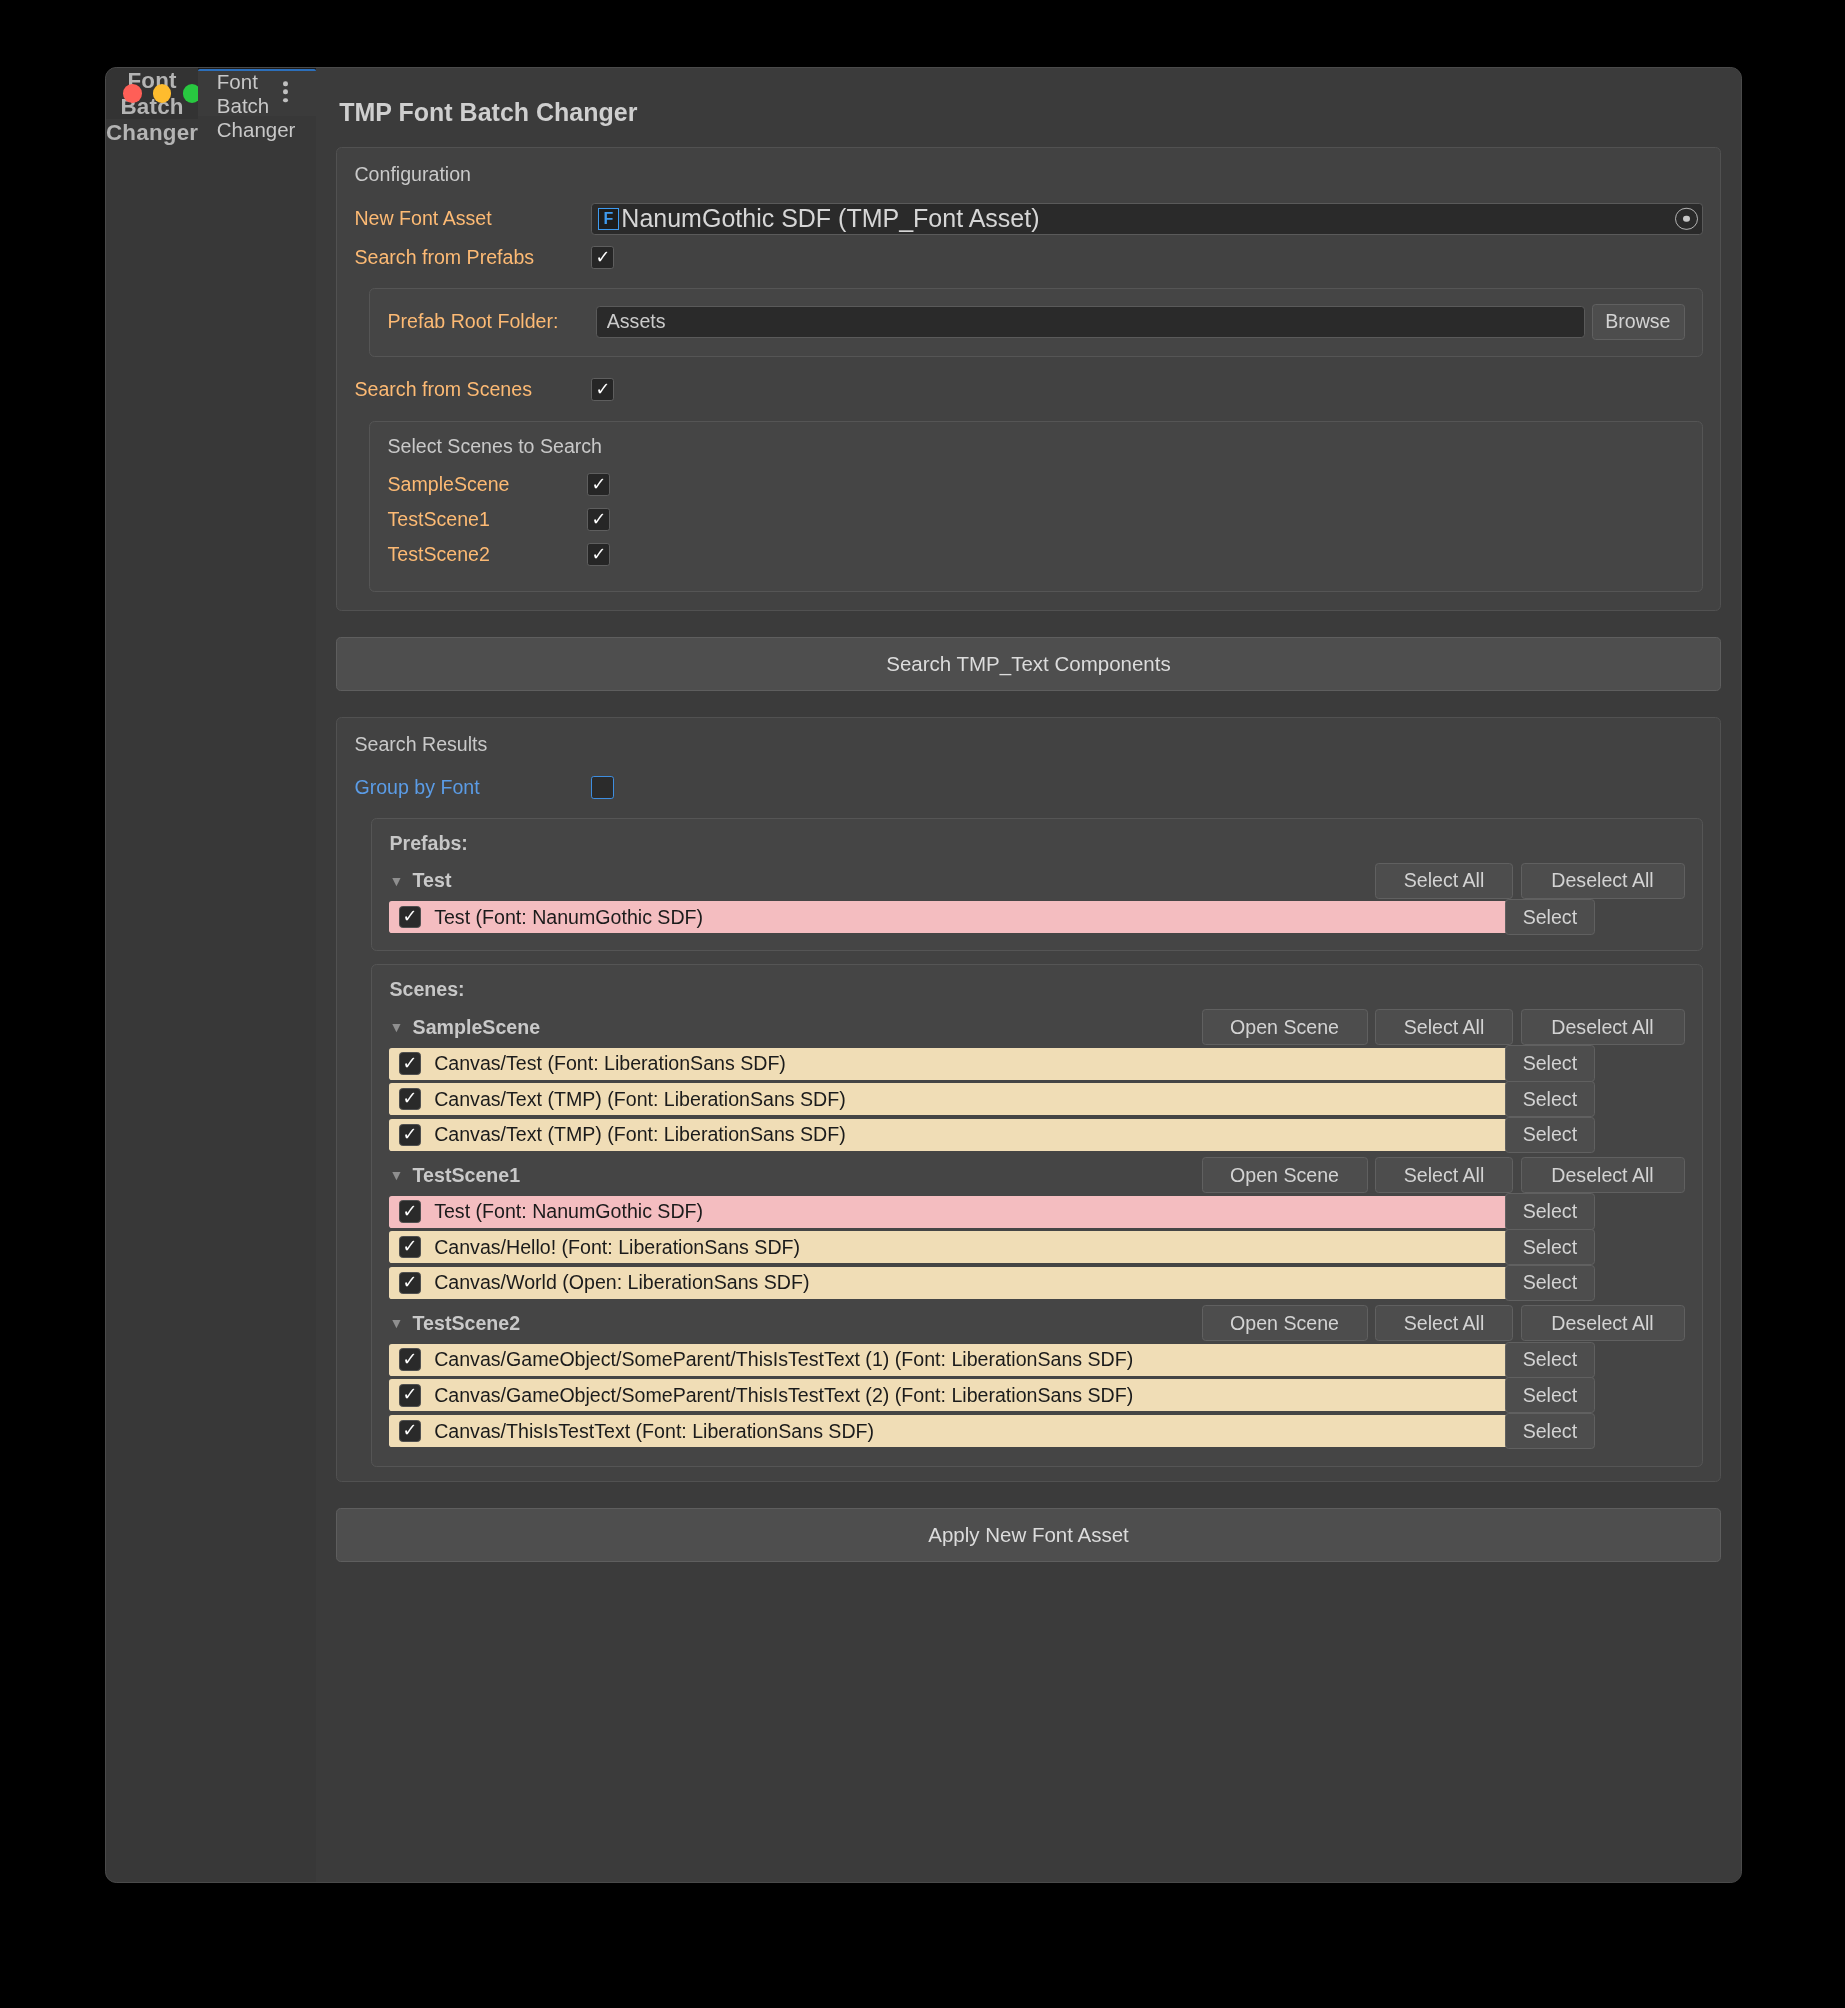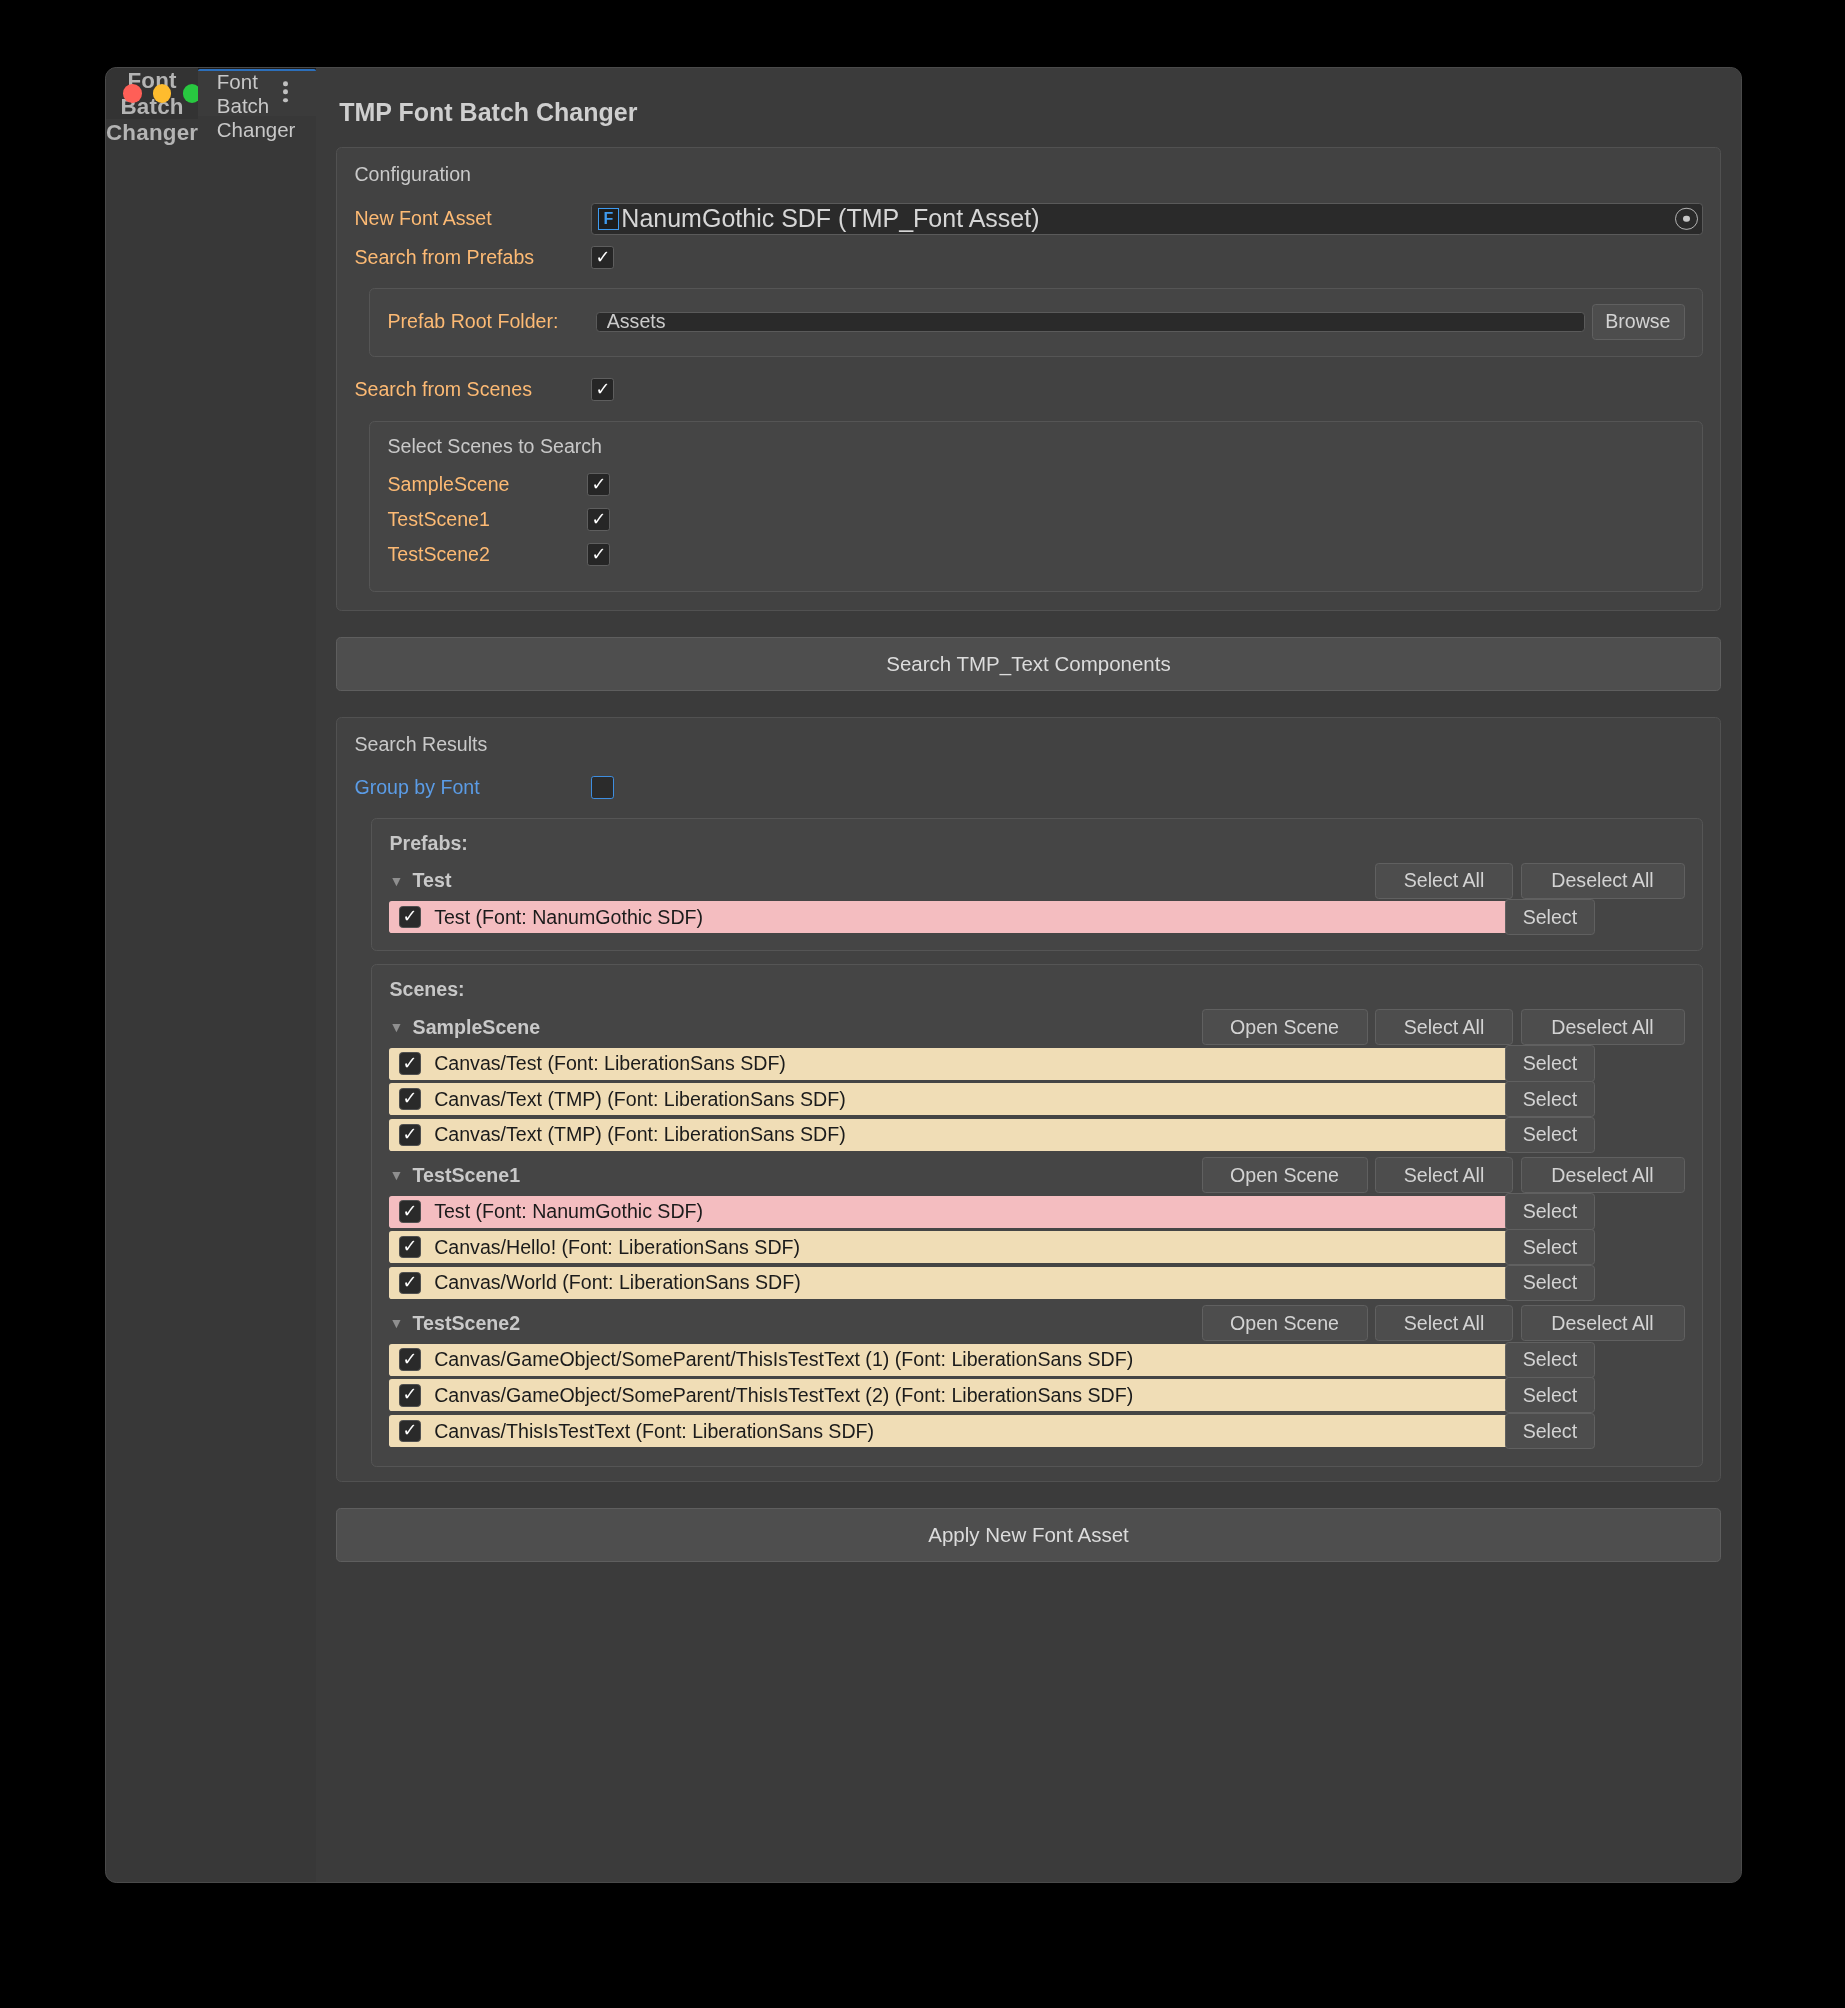--- a/index.html
+++ b/index.html
@@ -187,21 +187,21 @@
   .cbox.empty { color: transparent; }
   .cbox.small {
     width: 22.4px; height: 22.4px; flex: 0 0 22.4px;
     background: #2a2a2a; border: 0.9px solid #4f4f4f;
     border-radius: 3.7px;
   }
 
   
   .tinput {
     flex: 1 1 auto;
-    height: 20px;
+    height: 32px;
     background: #2a2a2a;
     border: 0.9px solid #5a5a5a;
     border-radius: 3.7px;
     color: #cbcbcb;
     font-size: 19.6px;
     font-family: "Liberation Sans", sans-serif;
     padding: 0 9.3px;
     outline: none;
   }
   .tinput::placeholder { color: #7b7b7b; }
@@ -450,21 +450,21 @@
             <span class="rtext">Test (Font: NanumGothic SDF)</span>
             <button class="selbtn">Select</button>
           </div>
           <div class="resrow cream">
             <span class="cbox small">✓</span>
             <span class="rtext">Canvas/Hello! (Font: LiberationSans SDF)</span>
             <button class="selbtn">Select</button>
           </div>
           <div class="resrow cream">
             <span class="cbox small">✓</span>
-            <span class="rtext">Canvas/World (Font: LiberationSans SDF)</span>
+            <span class="rtext">Canvas/World (Open: LiberationSans SDF)</span>
             <button class="selbtn">Select</button>
           </div>
         </div>
 
         <div class="grouphdr">
           <span class="tri">▼</span>
           <span class="gname">TestScene2</span>
           <span class="gbtns">
             <button class="btn" style="width:166px;">Open Scene</button>
             <button class="btn" style="width:138px;">Select All</button>

